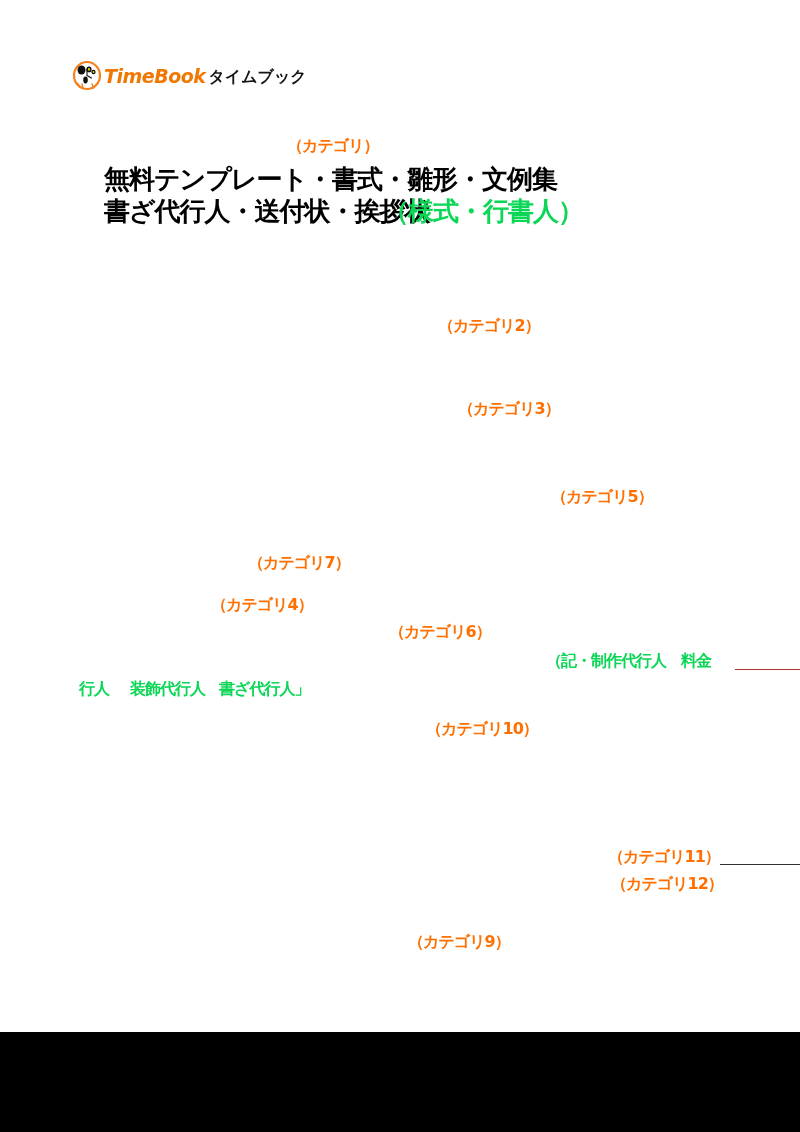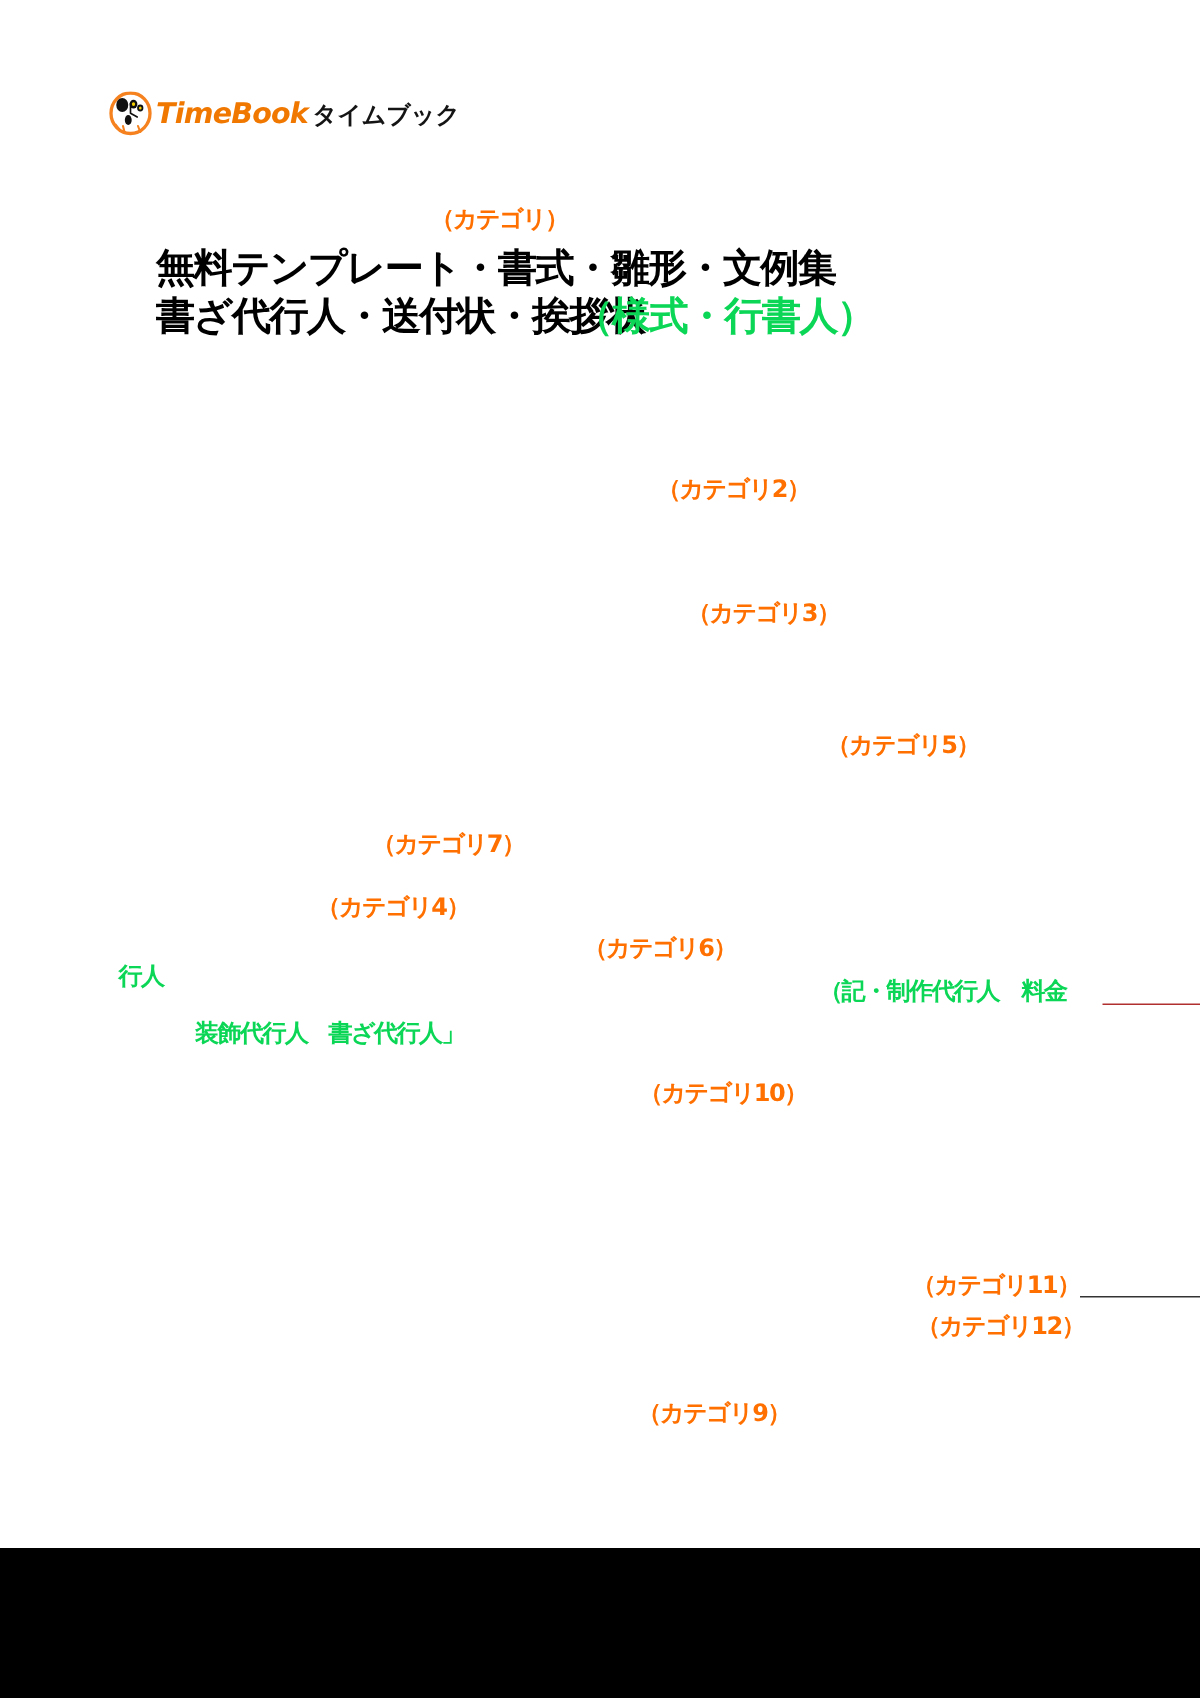--- a/index.html
+++ b/index.html
@@ -176,29 +176,29 @@
   </div>
 
   <div class="txt b h3" style="left:608px; top:849px;">
     <span class="obs">（カテゴリ11）</span>
   </div>
 
   <div class="txt b h3" style="left:611px; top:876px;text-align:right;">
     <span class="obs">（カテゴリ12）</span>
   </div>
 
-  <div class="txt b h3" style="left:408px; top:934px;margin-left:17px;">
+  <div class="txt b h3" style="left:408px; top:934px;">
     <span class="obs">（カテゴリ9）</span>
   </div>
 
   <div class="txt r h3" style="left:546px; top:653px;">
     <span class="obs">（記・制作代行人　料金</span>
   </div>
 
-  <div class="txt r h3" style="left:79px; top:643px;">
+  <div class="txt r h3" style="left:79px; top:681px;">
     <span class="obs">行人</span>
   </div>
 
   <div class="txt r h3" style="left:130px; top:681px;">
     <span class="obs">装飾代行人</span>
   </div>
 
   <div class="txt r h3" style="left:219px; top:681px;">
     <span class="obs">書ざ代行人」</span>
   </div>

